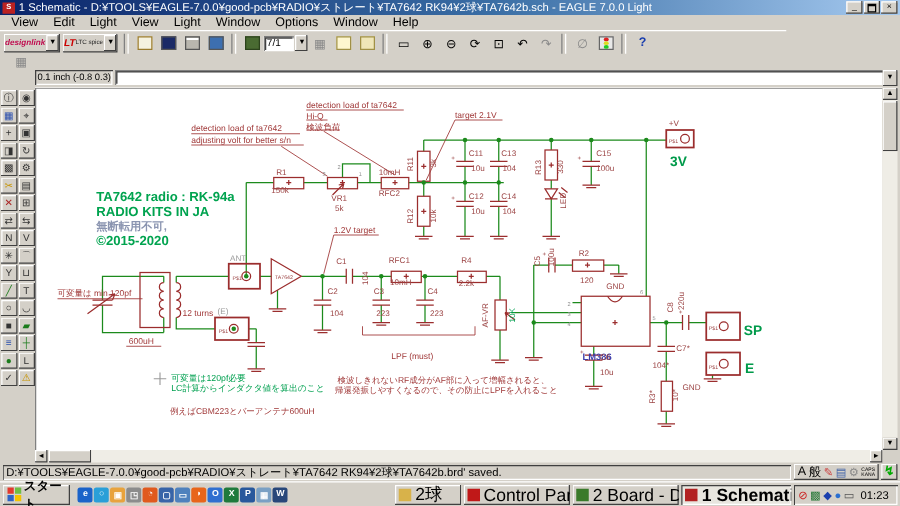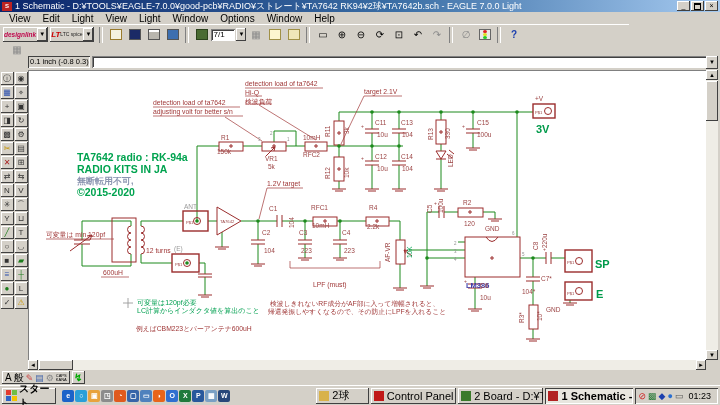--- a/index.html
+++ b/index.html
@@ -92,21 +92,21 @@
   .imeic{font-size:9px}
   .imetiny{font-size:4px;line-height:4px;text-align:left}
   #boltpanel{width:13px;height:13px;text-align:center;line-height:13px;color:#0a0;font-weight:bold;background:#d4d0c8}
   
   #taskbar{left:0;top:385px;width:720px;height:20px;background:#d4d0c8;border-top:1px solid #fff;display:flex;align-items:center;gap:2px;padding:0 2px;box-sizing:border-box}
   #startbtn{height:16px;display:flex;align-items:center;gap:2px;padding:0 4px;font-weight:bold;font-size:10px;background:#d4d0c8}
   .flag{width:11px;height:11px;display:grid;grid-template-columns:5px 5px;grid-template-rows:5px 5px;gap:1px}
   .flag i{display:block}
   #qlaunch{display:flex;gap:1px;align-items:center;margin-left:4px}
   .ql{width:12px;height:12px;color:#fff;font-size:7px;font-weight:bold;display:flex;align-items:center;justify-content:center;border-radius:2px}
-  .taskbtn{height:16px;font-size:11px;display:flex;align-items:center;gap:3px;padding:0 3px;background:#d4d0c8;white-space:nowrap;overflow:hidden}
+  .taskbtn{height:16px;font-size:14px;display:flex;align-items:center;gap:3px;padding:0 3px;background:#d4d0c8;white-space:nowrap;overflow:hidden}
   .taskbtn .tic{width:10px;height:10px;flex:0 0 auto}
   .taskbtn.active{box-shadow:inset 1px 1px 0 #404040,inset -1px -1px 0 #fff;background:#e8e6df;font-weight:bold}
   #tray{margin-left:auto;height:16px;display:flex;align-items:center;gap:2px;padding:0 4px}
   .tri{font-size:9px}
   #clock{font-size:9px;padding:0 3px}
 </style>
 </head>
 <body>
 
 <div id="titlebar" class="abs">
@@ -473,20 +473,21 @@
   <div class="sbtn bo" style="left:0;top:280px;width:12px;height:10px;line-height:10px">▼</div>
 </div>
 <div id="hscroll" class="abs">
   <div class="sbtn bo" style="left:0;top:0;width:10px;height:10px;line-height:10px">◄</div>
   <div class="thumb bo" style="left:11px;top:0;width:34px;height:10px"></div>
   <div class="sbtn bo" style="left:668px;top:0;width:10px;height:10px;line-height:10px">►</div>
 </div>
 <div id="corner" class="abs"></div>
 
 <div id="status" class="abs">
+  <div id="stmsg" class="bi">D:¥TOOLS¥EAGLE-7.0.0¥good-pcb¥RADIO¥ストレート¥TA7642 RK94¥2球¥TA7642b.brd' saved.</div>
   <div id="imebar" class="bo">
     <span>A</span>
     <span>般</span>
     <span class="imeic" style="color:#c44">✎</span>
     <span class="imeic" style="color:#46a">▤</span>
     <span class="imeic" style="color:#888">⚙</span>
     <span class="imetiny">
       <span>CAPS</span><br><span>KANA</span>
     </span>
   </div>

